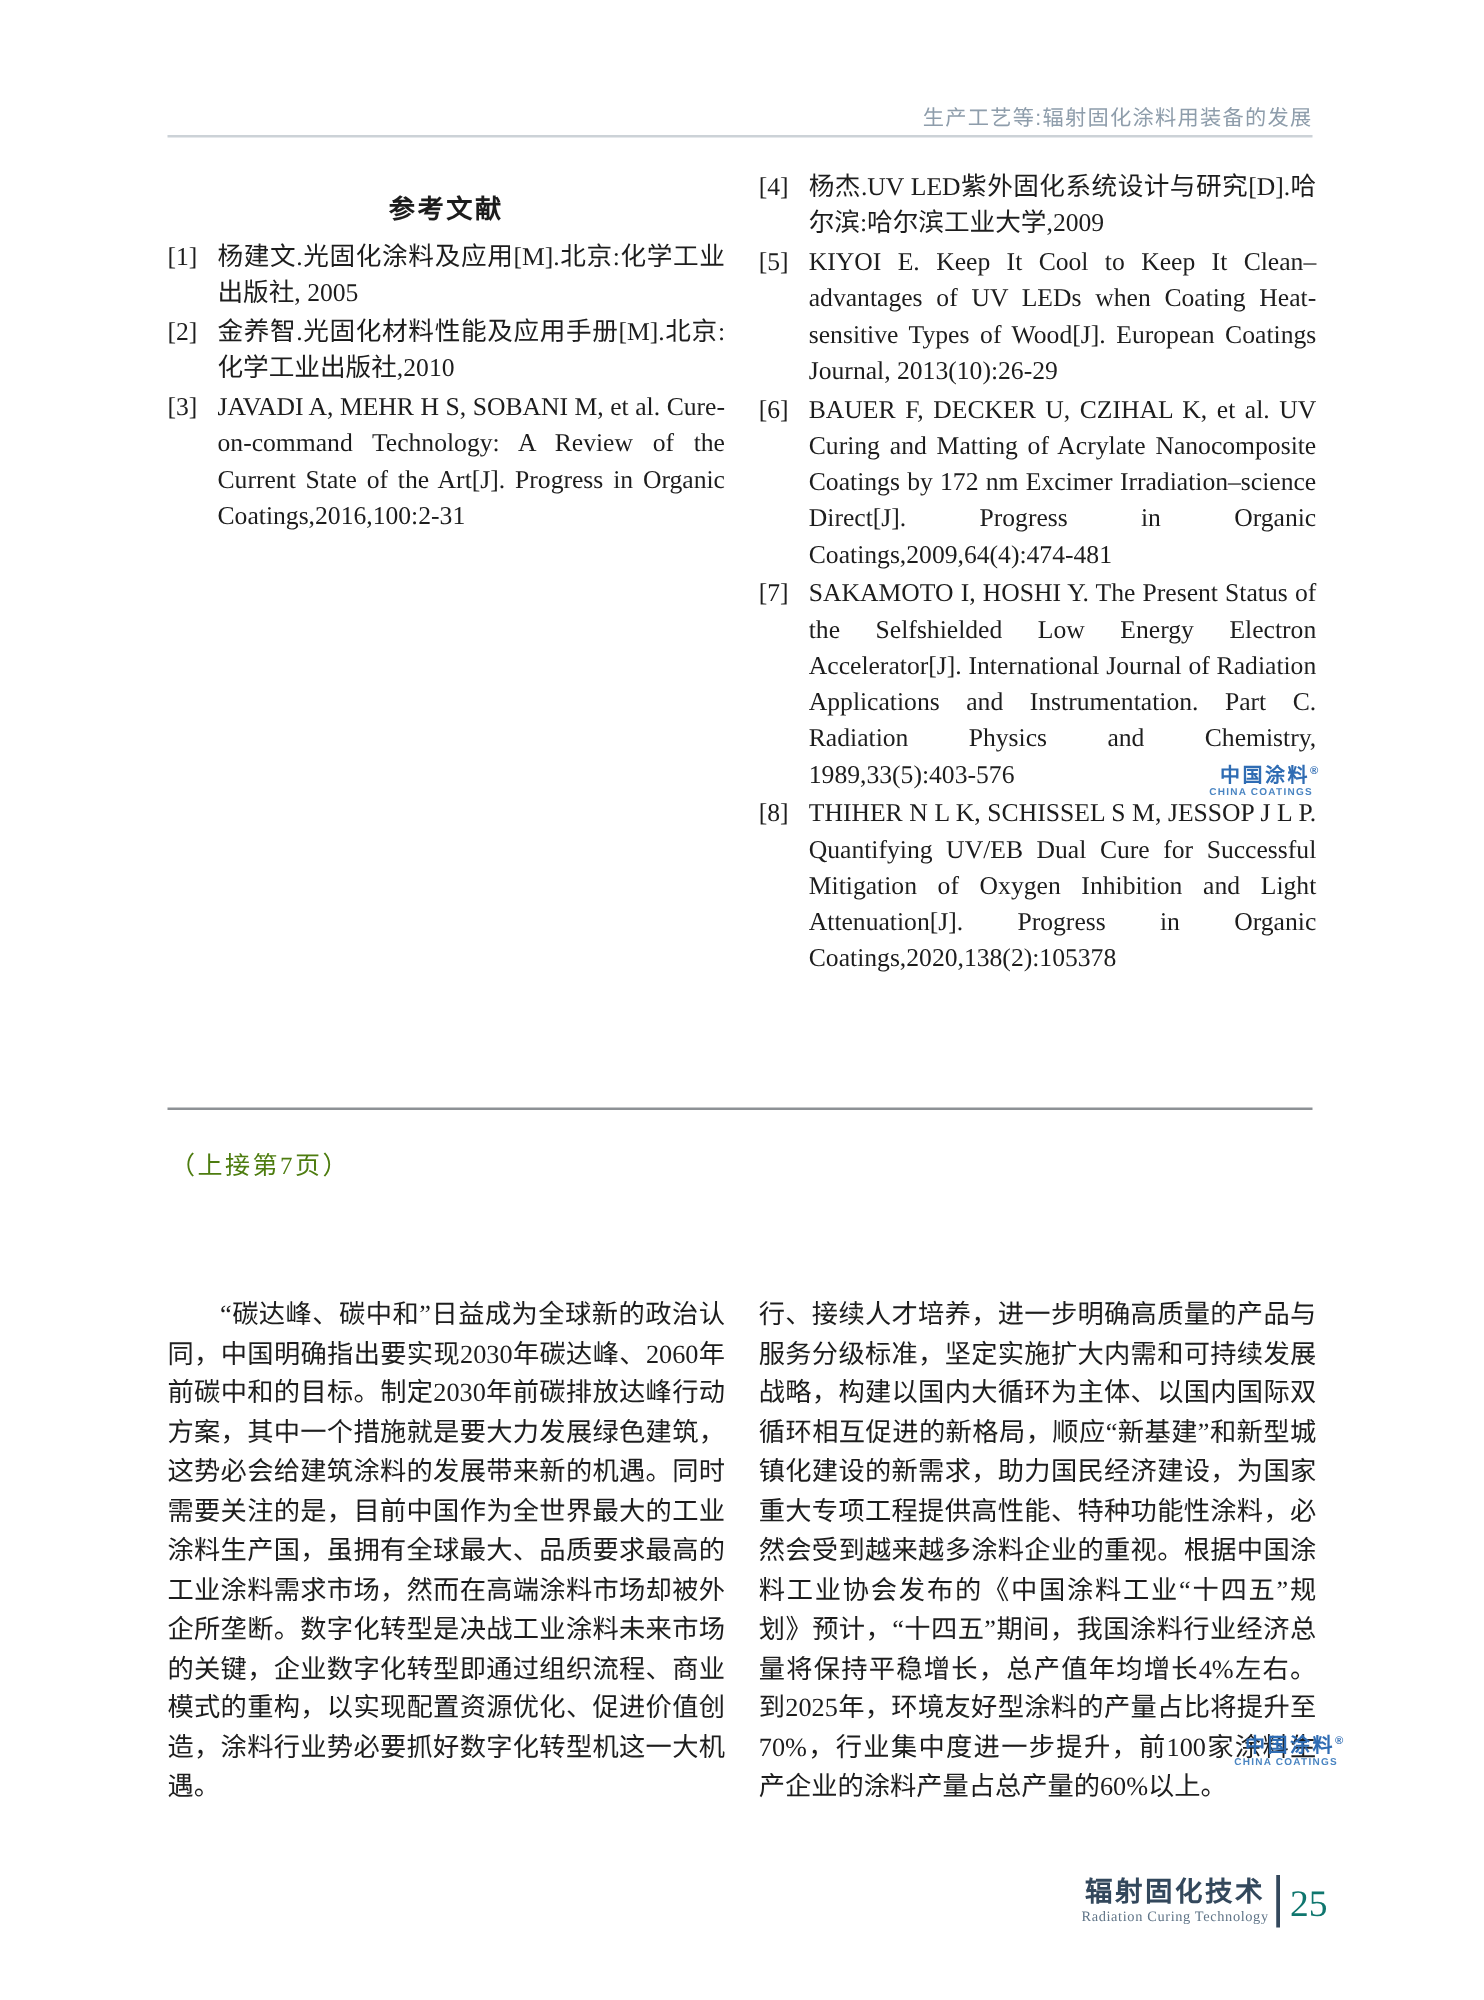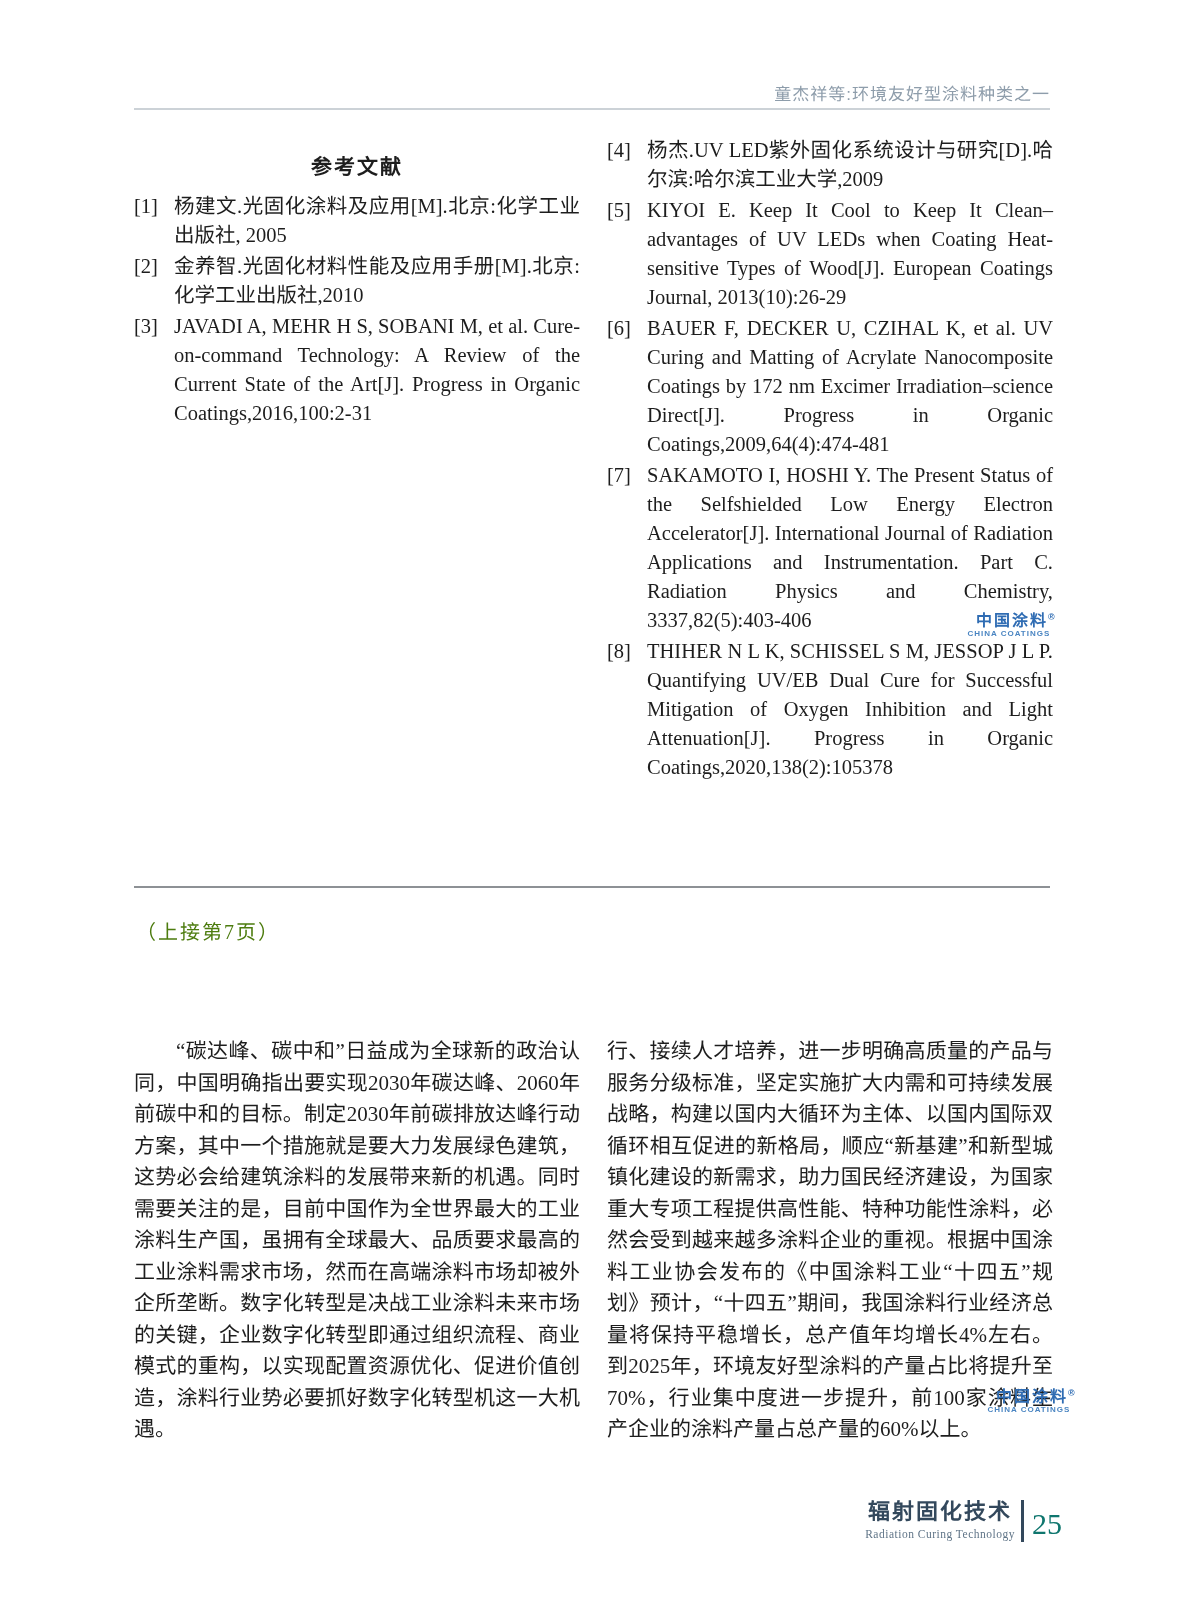--- a/index.html
+++ b/index.html
@@ -67,38 +67,38 @@
   }
 
   
   .footer {
     position:absolute; top:1500px; right:125px;
     display:flex; align-items:center;
   }
   .footer-journal { text-align:center; }
   .footer-cn {
     font-size:22px; font-weight:bold; color:#33485c; letter-spacing:2px;
-    font-family:Liberation Mono, monospace; line-height:26px;
+    font-family:Liberation Sans, sans-serif; line-height:26px;
   }
   .footer-en {
     font-size:11.5px; color:#5f7487; letter-spacing:0.5px; line-height:15px;
     font-family:"Liberation Serif","DejaVu Serif",serif;
   }
   .footer-bar { width:3px; height:42px; background:#33485c; margin:0 8px 0 6px; }
   .footer-page {
     font-size:30px; color:#0f766e; font-family:"Liberation Serif","DejaVu Serif",serif;
     padding-top:6px;
   }
 </style>
 </head>
 <body>
 
 <div class="page">
 
-  <div class="running-title">童杰祥等:环境友好型涂料种类之一</div>
+  <div class="running-title">生产工艺等:辐射固化涂料用装备的发展</div>
   <div class="header-rule"></div>
 
   <div class="col top-left">
     <h3 class="refs-heading">参考文献</h3>
 
     <div class="ref-item">
       <span class="ref-label">[1]</span>
       <span class="ref-text">杨建文.光固化涂料及应用[M].北京:化学工业出版社, 2005</span>
     </div>
     <div class="ref-item">
@@ -119,21 +119,21 @@
     <div class="ref-item">
       <span class="ref-label">[5]</span>
       <span class="ref-text">KIYOI E. Keep It Cool to Keep It Clean–advantages of UV LEDs when Coating Heat-sensitive Types of Wood[J]. European Coatings Journal, 2013(10):26-29</span>
     </div>
     <div class="ref-item">
       <span class="ref-label">[6]</span>
       <span class="ref-text">BAUER F, DECKER U, CZIHAL K, et al. UV Curing and Matting of Acrylate Nanocomposite Coatings by 172 nm Excimer Irradiation–science Direct[J]. Progress in Organic Coatings,2009,64(4):474-481</span>
     </div>
     <div class="ref-item">
       <span class="ref-label">[7]</span>
-      <span class="ref-text">SAKAMOTO I, HOSHI Y. The Present Status of the Selfshielded Low Energy Electron Accelerator[J]. International Journal of Radiation Applications and Instrumentation. Part C. Radiation Physics and Chemistry, 3337,82(5):403-406</span>
+      <span class="ref-text">SAKAMOTO I, HOSHI Y. The Present Status of the Selfshielded Low Energy Electron Accelerator[J]. International Journal of Radiation Applications and Instrumentation. Part C. Radiation Physics and Chemistry, 1989,33(5):403-576</span>
     </div>
     <div class="ref-item">
       <span class="ref-label">[8]</span>
       <span class="ref-text">THIHER N L K, SCHISSEL S M, JESSOP J L P. Quantifying UV/EB Dual Cure for Successful Mitigation of Oxygen Inhibition and Light Attenuation[J]. Progress in Organic Coatings,2020,138(2):105378</span>
     </div>
   </div>
 
   <div class="logo logo-1">
     <div class="logo-cn"><span>中国涂料</span><span class="logo-mark">®</span></div>
     <div class="logo-en">CHINA COATINGS</div>

